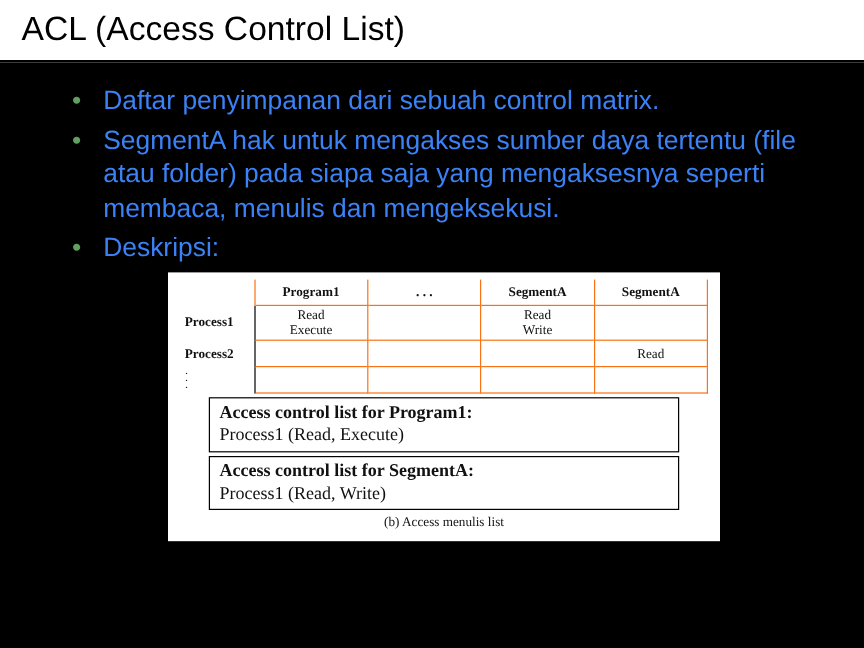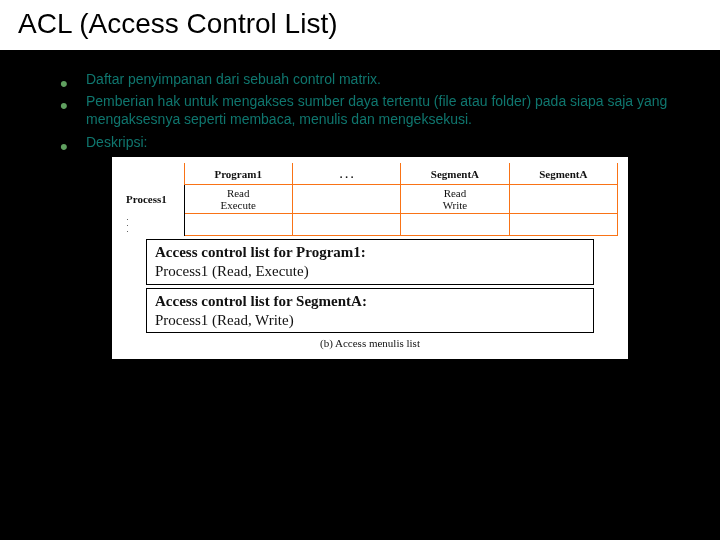--- a/index.html
+++ b/index.html
@@ -2,23 +2,23 @@
 <html><head>
 <meta charset="utf-8">
 <style>
 *{margin:0;padding:0;box-sizing:border-box}
 body{width:720px;height:540px;background:#000;font-family:Verdana,Arial,sans-serif;color:#000;overflow:hidden}
 .slide{width:100%;height:100%;position:relative}
 .title-wrap{background:#fff;border-bottom:2px solid #000;padding:8px 18px 10px}
 .title{font-size:28px;font-weight:400;font-family:Verdana,sans-serif}
 .body{padding:18px 40px 10px 60px}
 ul{list-style:none}
-li{position:relative;color:#0f766e;font-size:14px;line-height:1.3;margin-bottom:4px;padding-left:26px}
+li{position:relative;color:#3b82f6;font-size:22px;line-height:1.3;margin-bottom:4px;padding-left:26px}
 li::before{content:"•";position:absolute;left:0;top:0;color:#60a060;font-size:22px}
-.diagram{background:#fff;margin:6px auto 0;width:516px;padding:6px 10px 4px;font-family:"Times New Roman",serif;font-size:11px;color:#111}
+.diagram{background:#fff;margin:6px auto 0;width:460px;padding:6px 10px 4px;font-family:"Times New Roman",serif;font-size:11px;color:#111}
 .matrix{border-collapse:collapse;width:100%;table-layout:fixed}
 .matrix th,.matrix td{border:1px solid #f97316;padding:2px 4px;text-align:center;font-weight:400;height:22px;vertical-align:middle}
 .matrix thead th{border-top:none;font-weight:700}
 .matrix thead th:first-child,.matrix tbody th{border-left:none;border-top:none;border-bottom:none;text-align:left;font-weight:700;width:62px;background:#fff}
 .matrix thead th:first-child{font-weight:400}
 .matrix tbody th{border-right:1px solid #000000}
 .matrix tr.dotrow th{font-weight:400;font-size:9px;line-height:6px;padding:0 4px}
 .cap{text-align:center;font-size:11px;margin:4px 0 6px}
 .aclbox{border:1px solid #000;margin:3px 24px;padding:3px 8px;font-size:15px;line-height:1.25}
 .aclbox b{font-weight:700}
@@ -26,21 +26,21 @@
 </head>
 <body>
 
 <div class="slide">
   <div class="title-wrap">
     <h1 class="title">ACL (Access Control List)</h1>
   </div>
   <div class="body">
     <ul>
       <li>Daftar penyimpanan dari sebuah control matrix.</li>
-      <li>Pemberian hak untuk mengakses sumber daya tertentu (file atau folder) pada siapa saja yang mengaksesnya seperti membaca, menulis dan mengeksekusi.</li>
+      <li>SegmentA hak untuk mengakses sumber daya tertentu (file atau folder) pada siapa saja yang mengaksesnya seperti membaca, menulis dan mengeksekusi.</li>
       <li>Deskripsi:</li>
     </ul>
 
     <div class="diagram">
       <table class="matrix">
         <thead>
           <tr>
             <th></th>
             <th>Program1</th>
             <th>. . .</th>
@@ -51,20 +51,27 @@
         <tbody>
           <tr>
             <th>Process1</th>
             <td style="white-space:pre-line">Read
 Execute</td>
             <td></td>
             <td style="white-space:pre-line">Read
 Write</td>
             <td></td>
           </tr>
+          <tr>
+            <th>Process2</th>
+            <td></td>
+            <td></td>
+            <td></td>
+            <td>Read</td>
+          </tr>
           <tr class="dotrow">
               <th>·<br>·<br>·</th>
               <td></td>
               <td></td>
               <td></td>
               <td></td>
             </tr>
         </tbody>
       </table>
 

